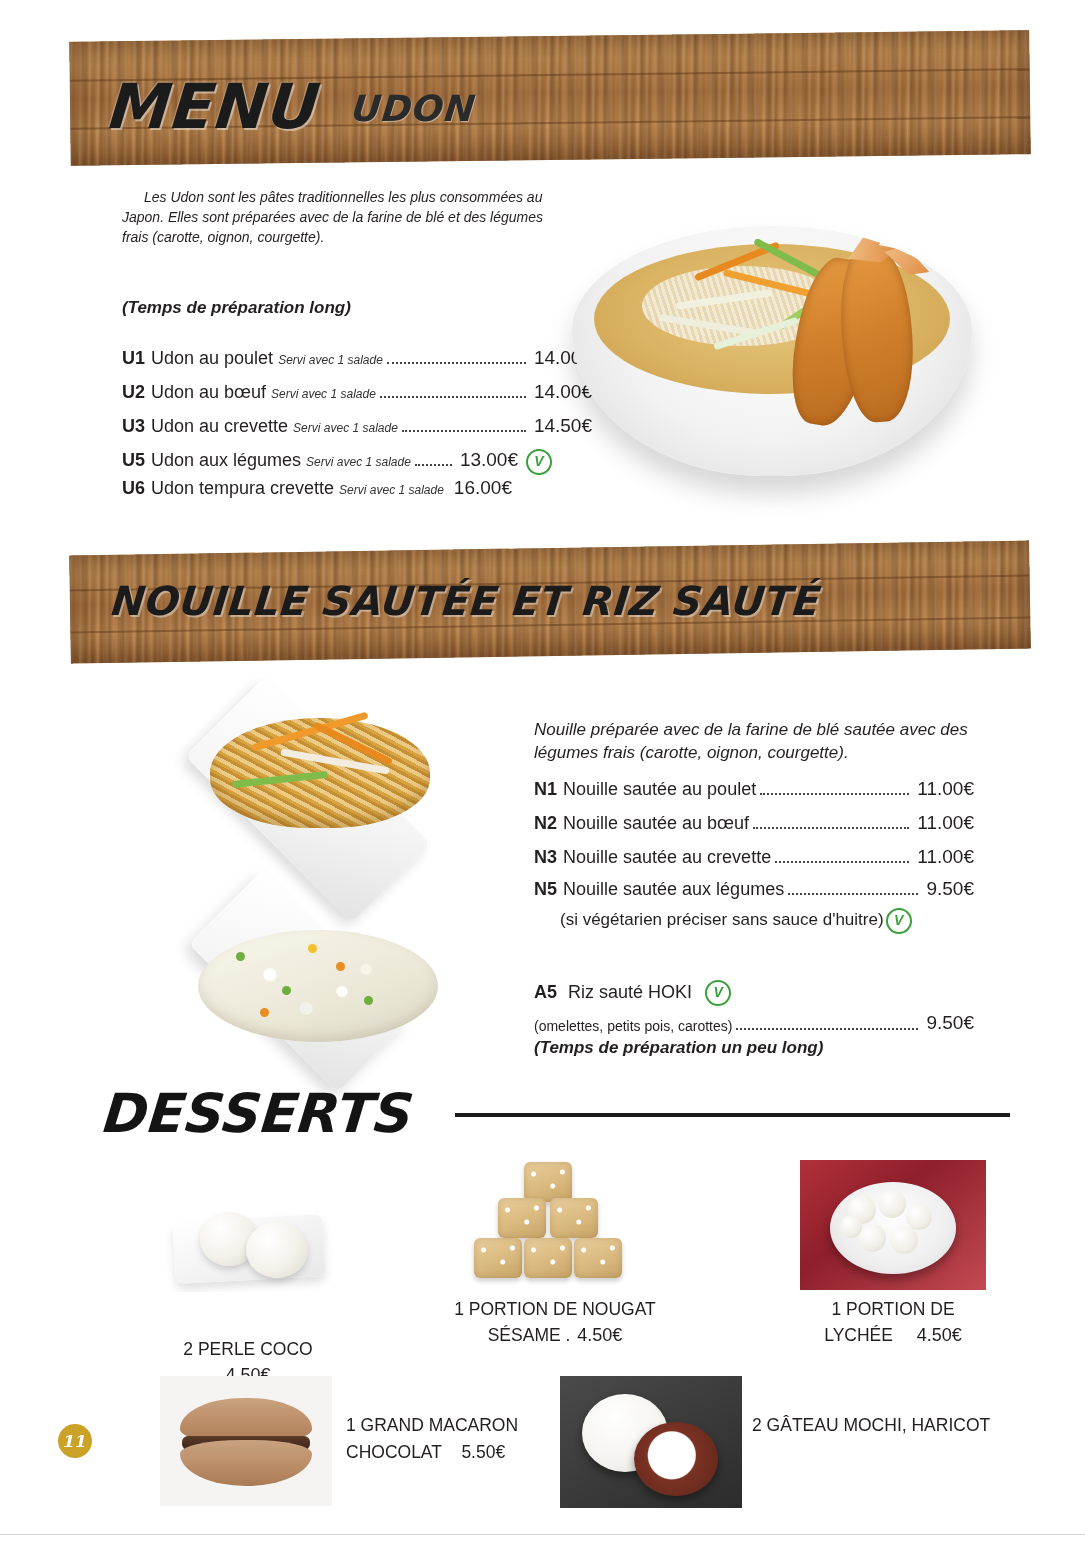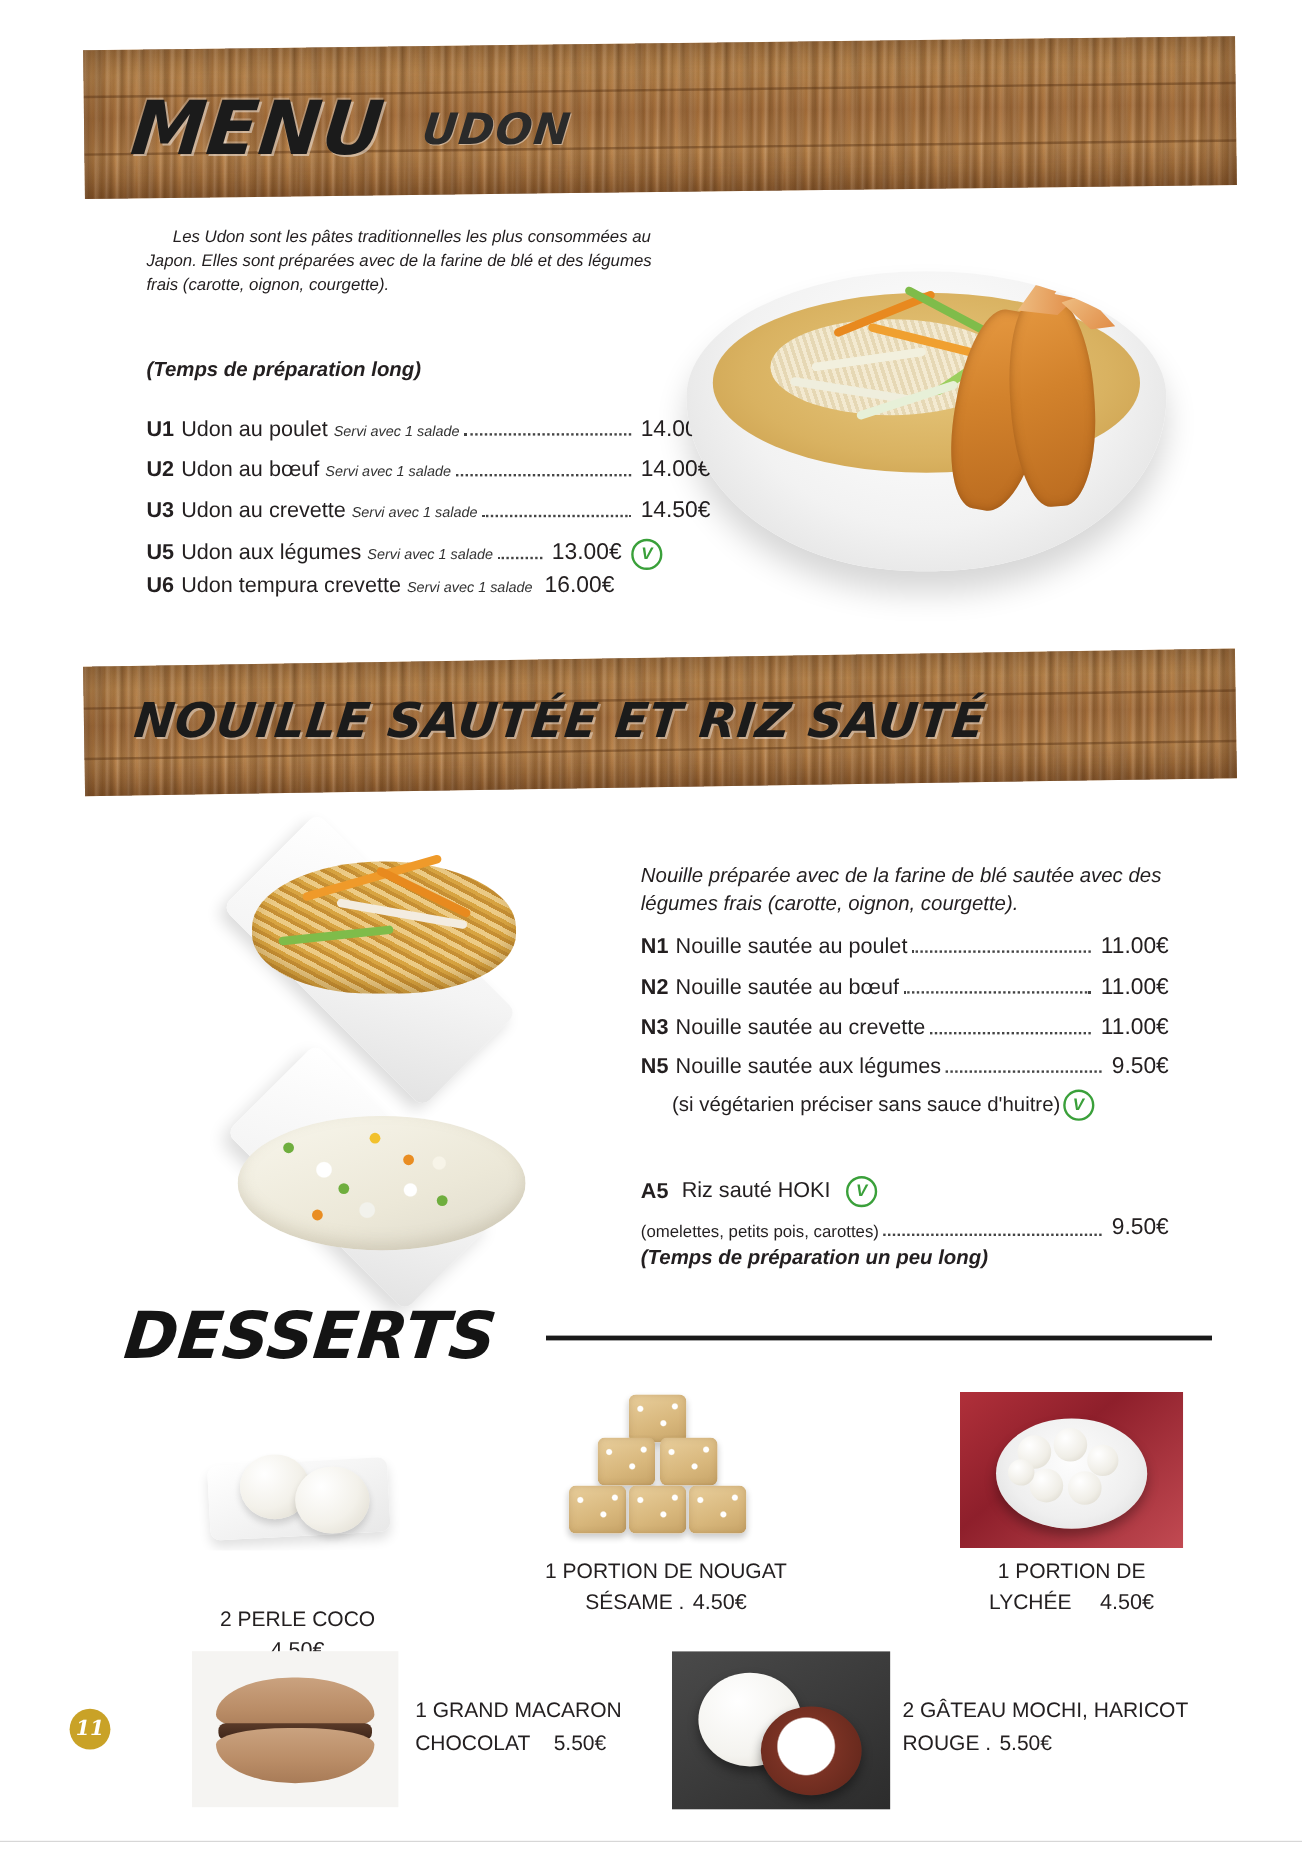--- a/index.html
+++ b/index.html
@@ -699,21 +699,16 @@
   </div>
 </div>
 
 <div class="dessert-photo" id="mochi-photo">
   <div class="mochi-bg"></div>
   <div class="mochi-ball" style="left:22px; top:18px; width:86px; height:78px;"></div>
   <div class="mochi-cut" style="left:74px; top:46px; width:84px; height:74px;"></div>
 </div>
 <div class="caption-inline" style="left:752px; top:1412px; width:250px;">
   <div>2 GÂTEAU MOCHI, HARICOT</div>
-  <div>
-    <span>ROUGE</span>
-    <span style="letter-spacing:2px">.</span>
-    <span class="dprice">5.50€</span>
-  </div>
 </div>
 
 <div id="page-number">11</div>
 <div id="bottom-rule"></div>
 
 </body></html>

